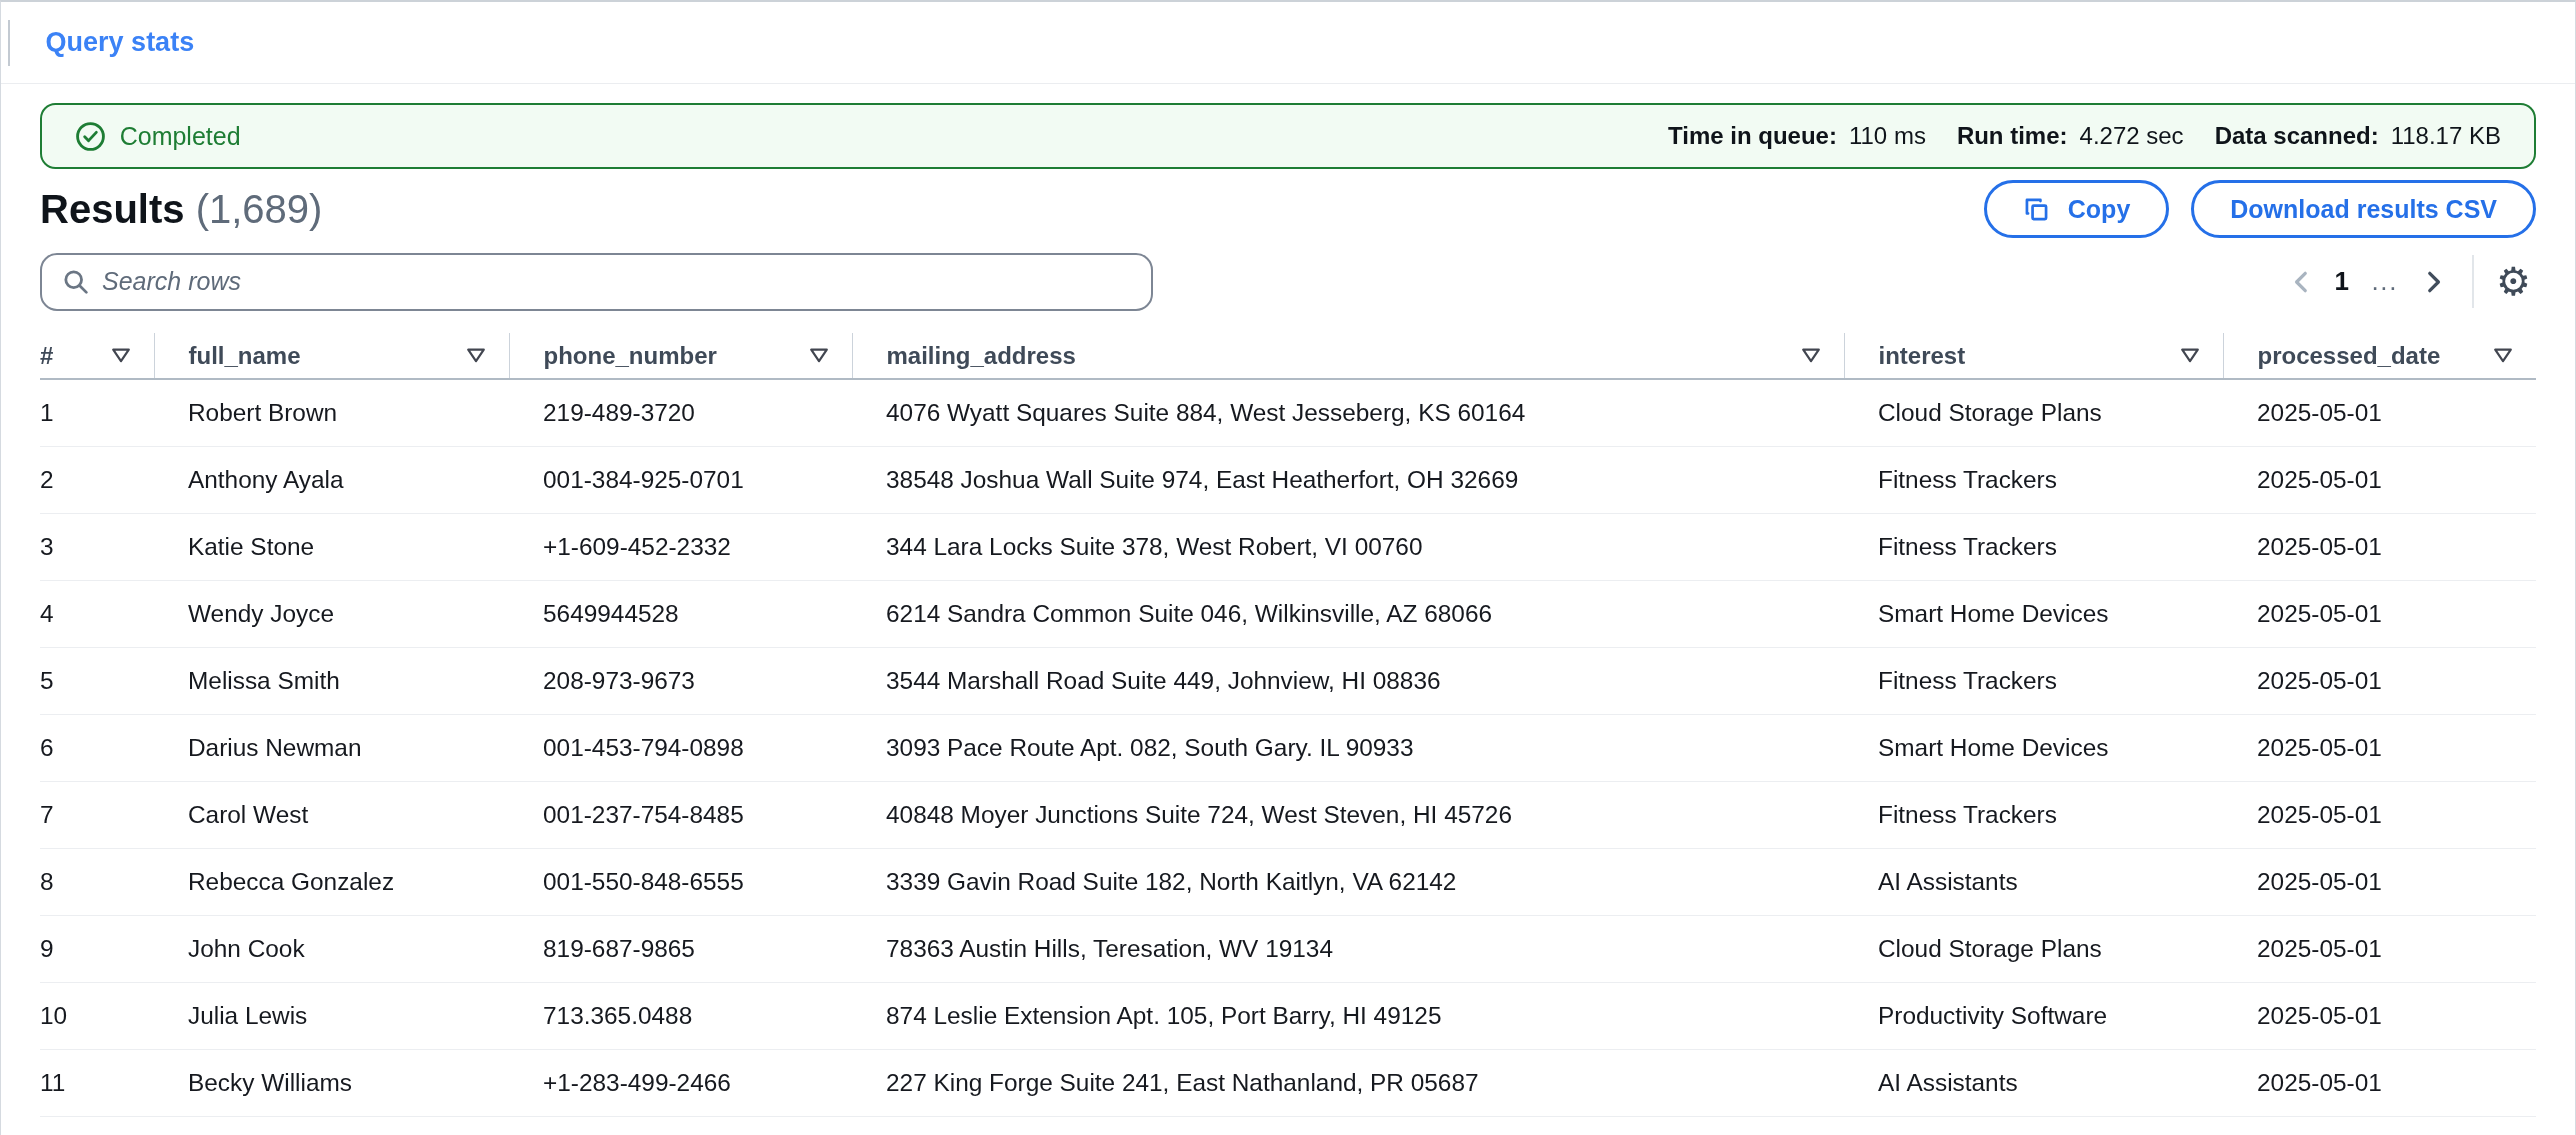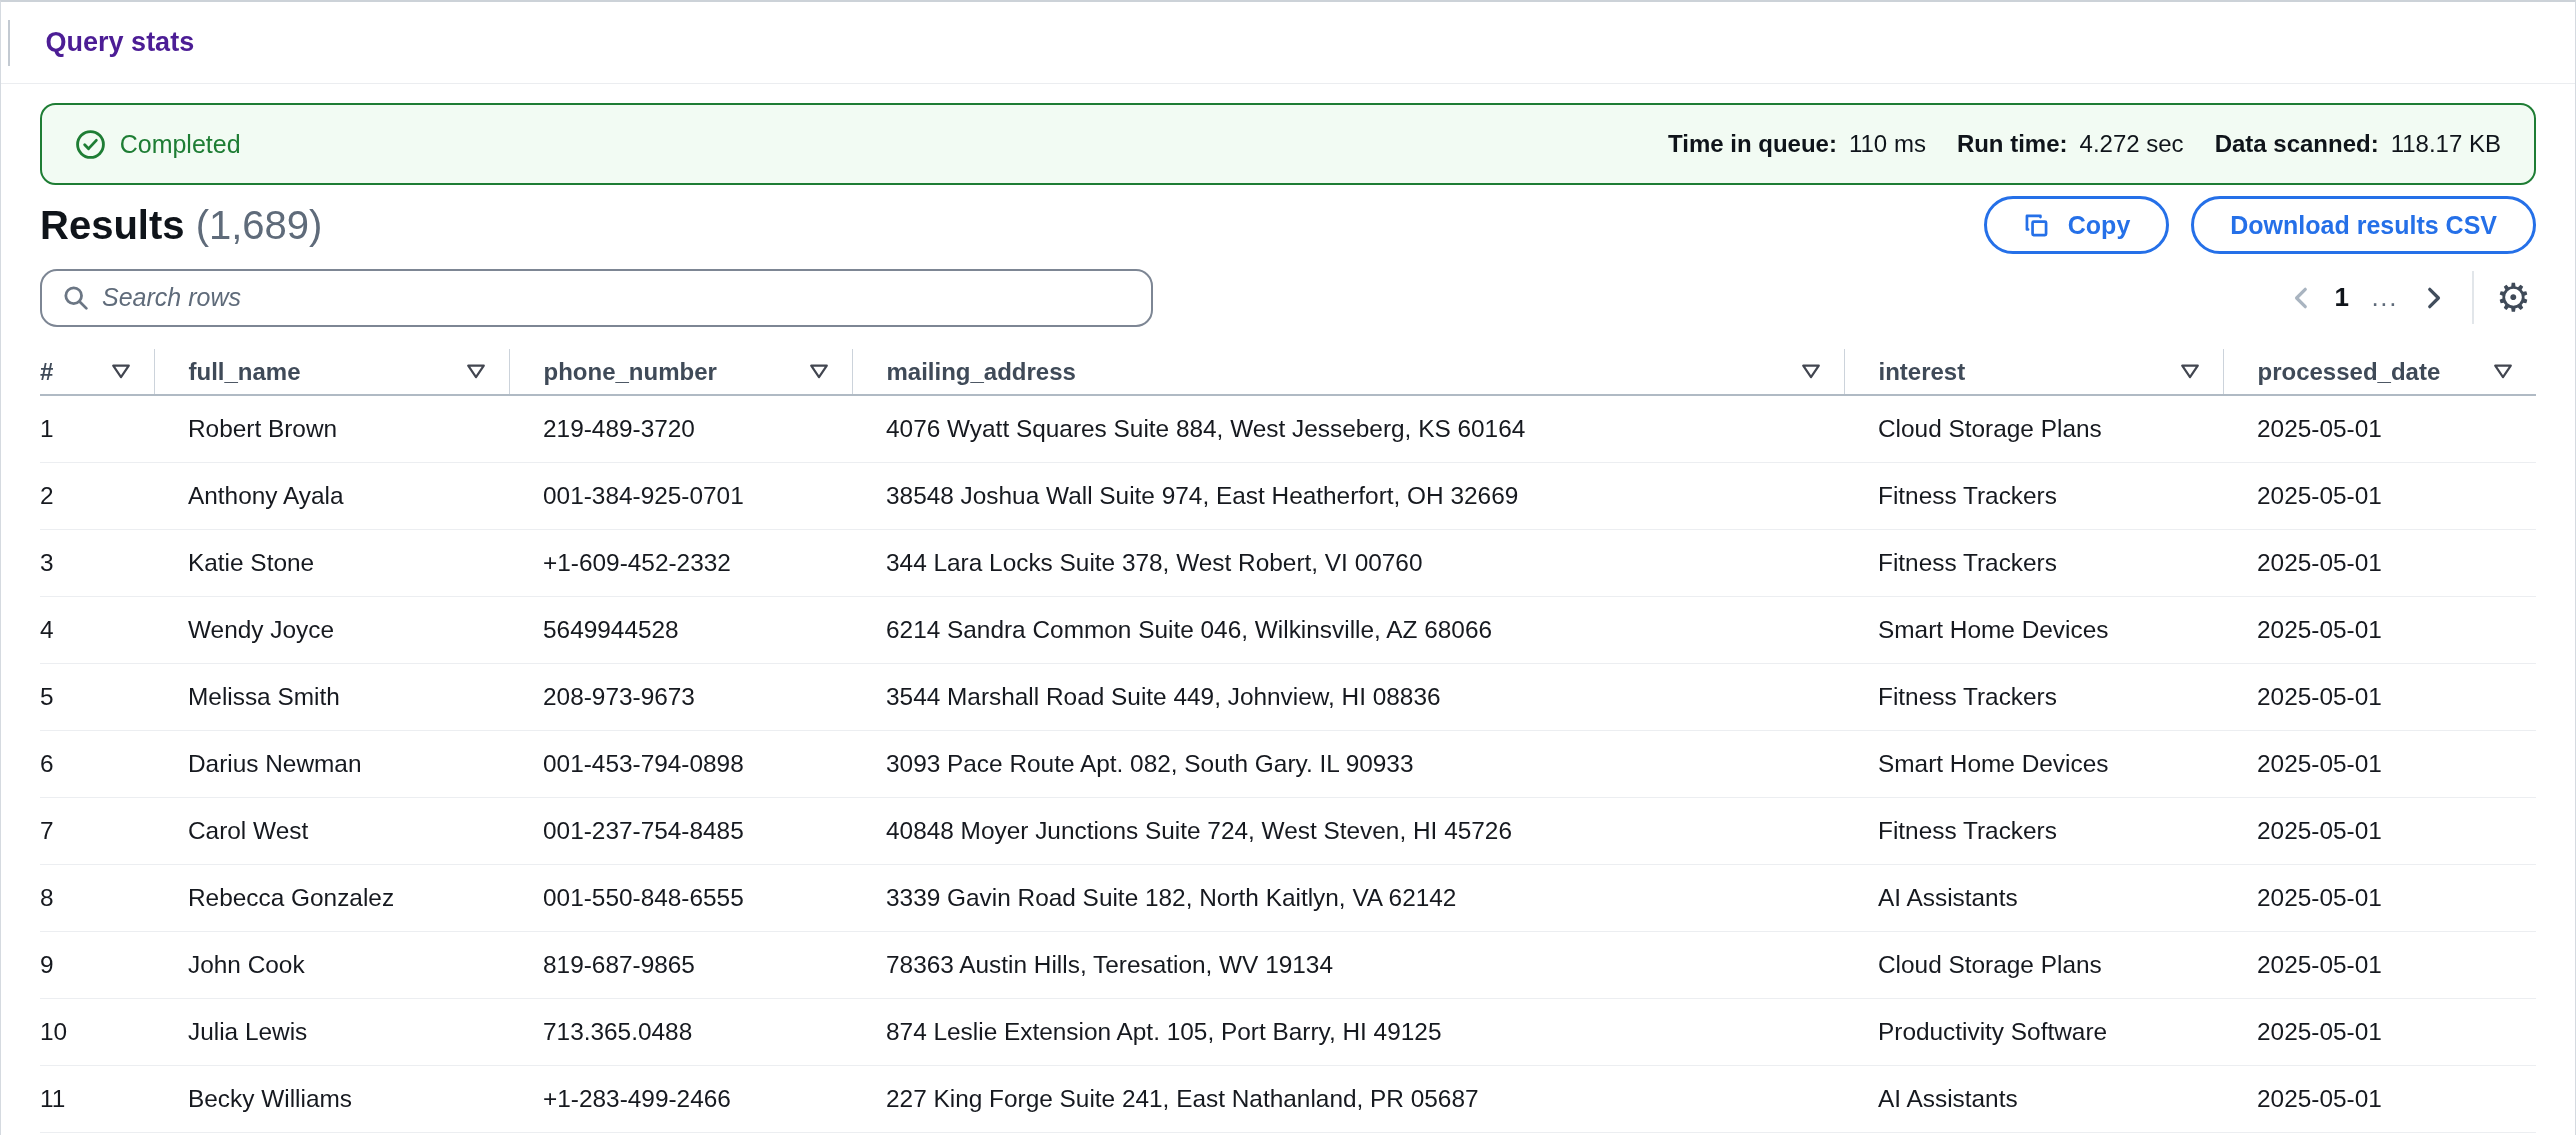--- a/index.html
+++ b/index.html
@@ -13,29 +13,29 @@
     width:2576px; height:1136px;
     border-top:2.6px solid #ccd2d8;
     border-left:1.7px solid #d5dae0;
     border-right:1.7px solid #d5dae0;
     background:#fff;
   }
   
   .tabbar { display:flex; align-items:stretch; height:82px; padding-left:6.9px;
             border-bottom:1.7px solid #ebedf0; }
   .tab { display:flex; align-items:center; padding:0 36px; font-size:27px; font-weight:700;
-         color:#4c1d95; position:relative; cursor:pointer; }
+         color:#3b82f6; position:relative; cursor:pointer; }
   .tab.active { color:var(--accent); }
   .tab.active::after { content:""; position:absolute; left:0; right:0; bottom:-1.7px;
                        height:6.9px; background:var(--accent); border-radius:3.4px; }
   .tab-divider { width:1.7px; background:#c3cad2; align-self:center; height:46px; }
   
   .content { padding:0 39px; }
   
-  .flashbar { margin-top:19px; height:82px; border:2.6px solid var(--success);
+  .flashbar { margin-top:19px; height:66px; border:2.6px solid var(--success);
               background:var(--success-bg); border-radius:15.4px;
               display:flex; align-items:center; justify-content:space-between;
               padding:0 33px; }
   .flash-status { display:flex; align-items:center; gap:13.7px; color:var(--success);
                   font-size:25px; }
   .flash-metrics { display:flex; gap:31px; font-size:24px; color:#0f141a; }
   .flash-metric .lbl { font-weight:700; margin-right:12px; }
   
   .results-row { margin-top:10.3px; height:60px; display:flex; align-items:center;
                  justify-content:space-between; }

